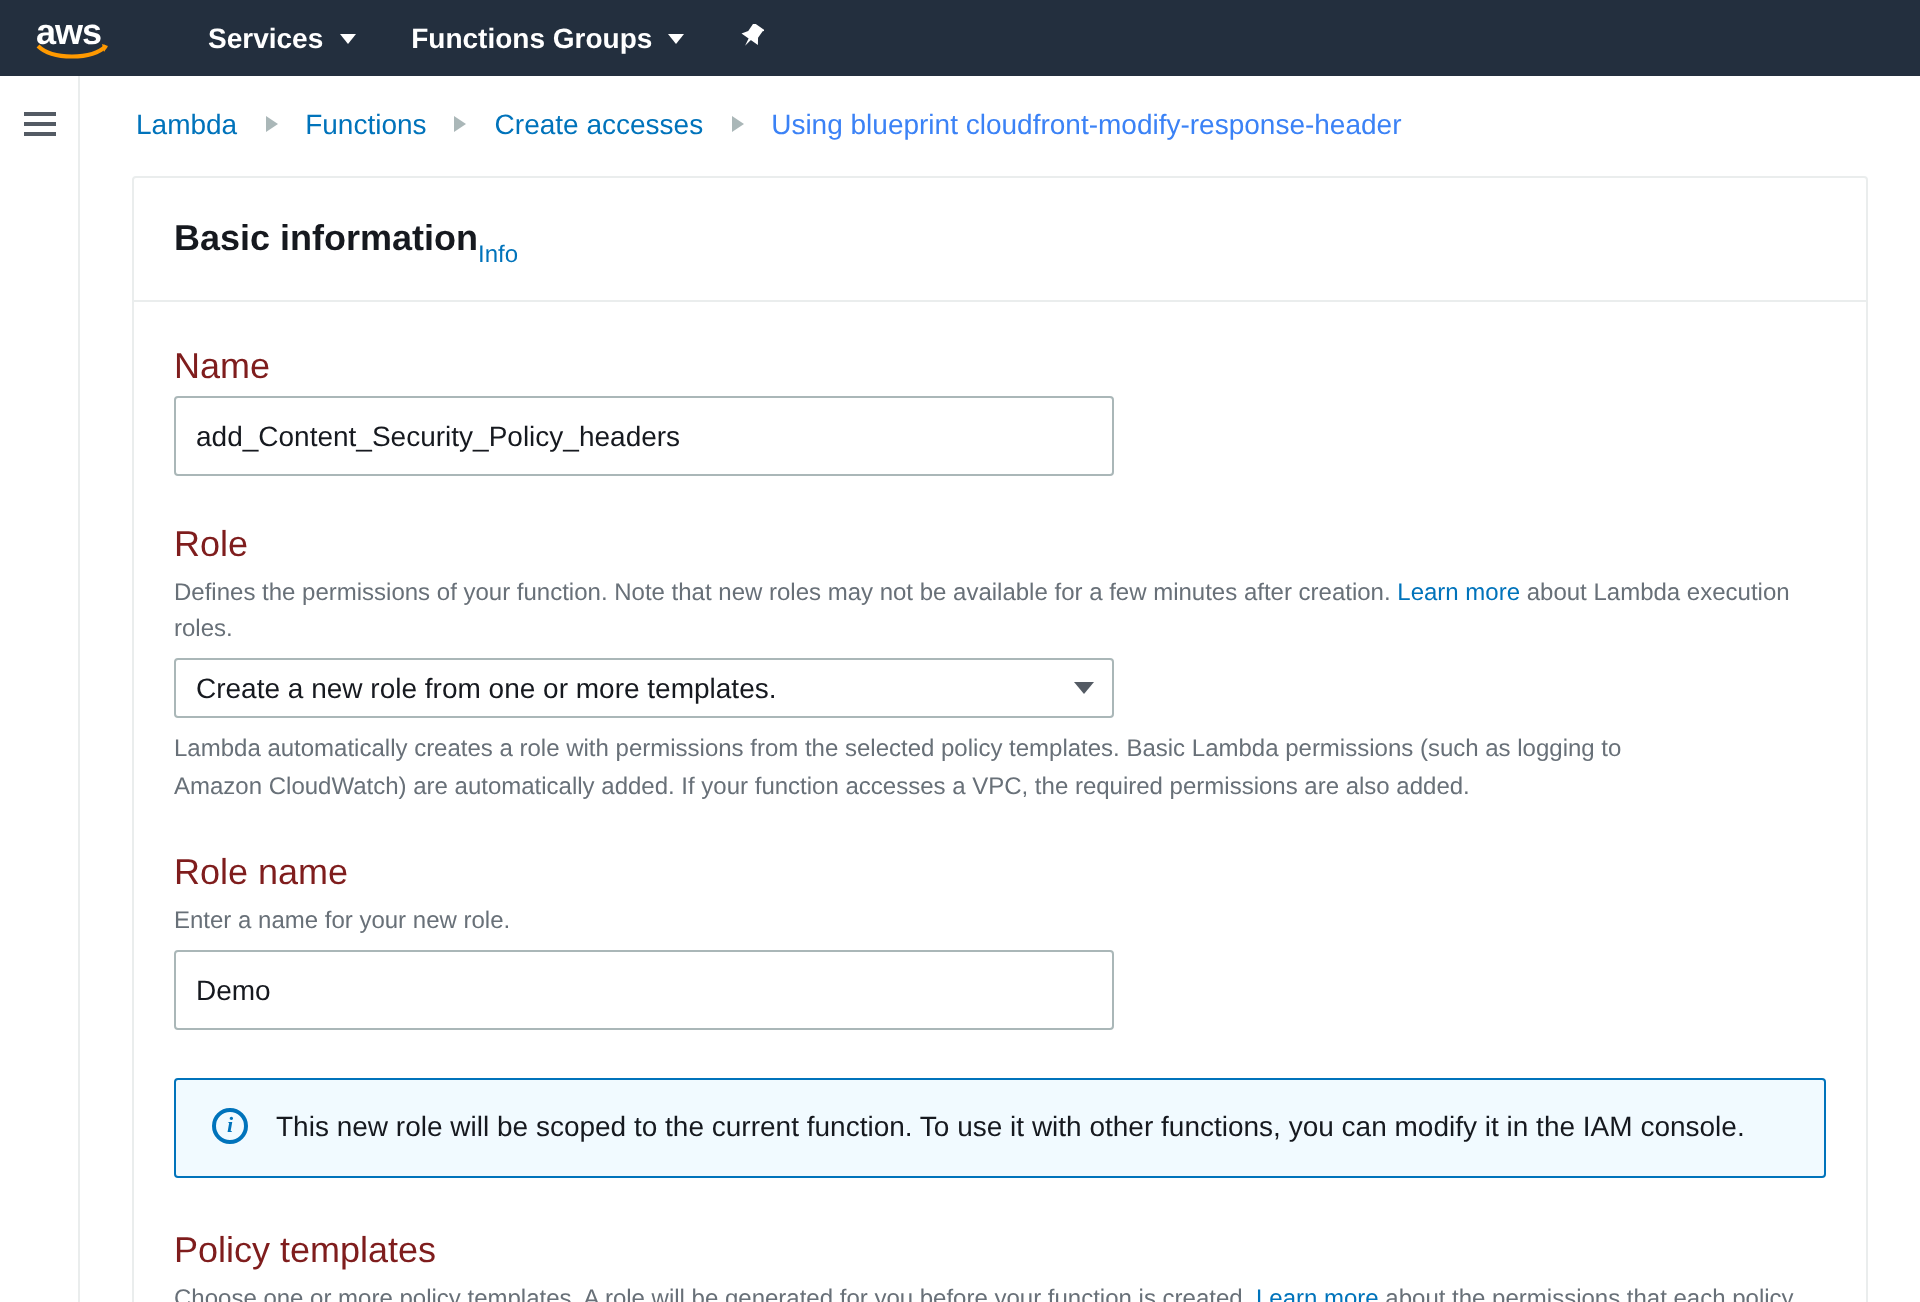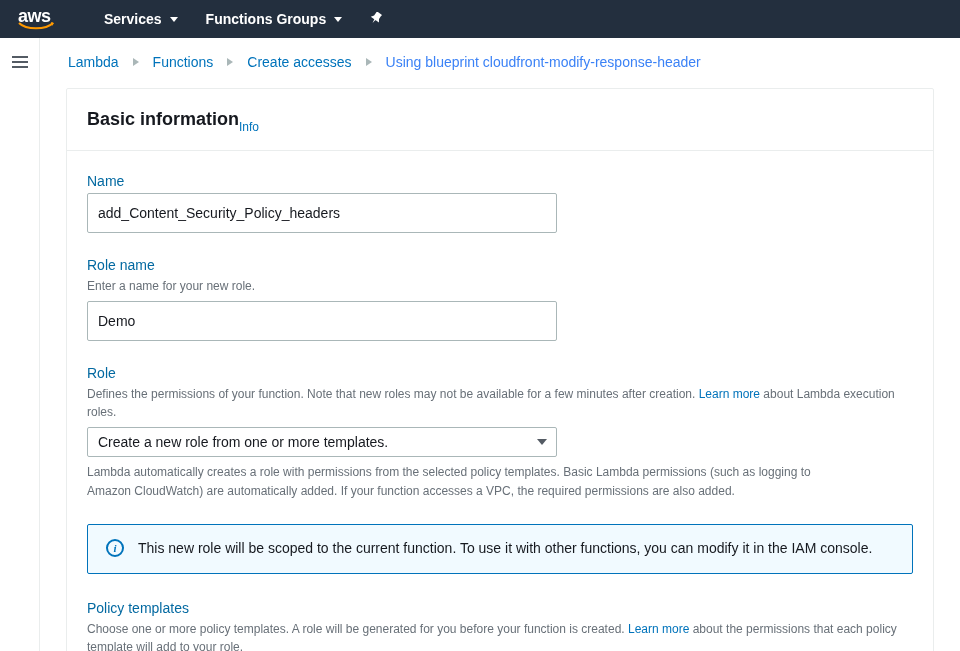--- a/index.html
+++ b/index.html
@@ -30,21 +30,21 @@
   
   
   .card { border: 1px solid #eaeded; border-radius: 2px; }
   .card-header { padding: 16px 20px; border-bottom: 1px solid #eaeded; display: flex; align-items: center; }
   .card-header h2 { font-size: 18px; font-weight: 700; }
   .card-header .info-link { color: #0073bb; font-size: 12px; font-weight: 400; cursor: pointer; margin-top: 15px; }
   .card-body { padding: 22px 20px 30px 20px; }
   
   
   .field { margin-bottom: 24px; }
-  .field-label { font-size: 14px; color: #0369a1; margin-bottom: 4px; display: block; }
+  .field-label { font-size: 18px; color: #7f1d1d; margin-bottom: 4px; display: block; }
   .field-hint { font-size: 12px; color: #687078; line-height: 1.5; margin-bottom: 6px; }
   .field-hint a { color: #0073bb; text-decoration: none; }
   .field-below { font-size: 12px; color: #687078; line-height: 1.55; margin-top: 6px; max-width: 760px; }
   .text-input { width: 470px; height: 40px; border: 1px solid #aab7b8; border-radius: 2px; padding: 0 10px; font-size: 14px; color: #16191f; }
   .select-wrap { position: relative; width: 470px; }
   .select { width: 100%; height: 30px; border: 1px solid #aab7b8; border-radius: 2px; padding: 0 28px 0 10px; font-size: 14px; color: #16191f; background: #fff; display: flex; align-items: center; cursor: pointer; }
   .select-caret { position: absolute; right: 10px; top: 50%; transform: translateY(-50%); width: 0; height: 0; border-left: 5px solid transparent; border-right: 5px solid transparent; border-top: 6px solid #545b64; pointer-events: none; }
   
   
   .info-alert { border: 1px solid #0073bb; background: #f1faff; border-radius: 2px; padding: 14px 18px; display: flex; align-items: flex-start; gap: 14px; margin-bottom: 26px; }
@@ -111,37 +111,37 @@
         <span class="info-link">Info</span>
       </div>
       <div class="card-body">
 
         <div class="field">
           <label class="field-label">Name</label>
           <input type="text" class="text-input" value="add_Content_Security_Policy_headers" style="">
         </div>
 
         <div class="field">
-          <label class="field-label">Role name</label>
-          <div class="field-hint">Enter a name for your new role.</div>
-          <input type="text" class="text-input" value="Demo" style="">
-        </div>
-
-        <div class="field">
           <label class="field-label">Role</label>
           <div class="field-hint">
             <span>Defines the permissions of your function. Note that new roles may not be available for a few minutes after creation. </span><a href="#">Learn more</a><span> about Lambda execution roles.</span>
           </div>
           <div class="select-wrap">
             <div class="select">
               <span>Create a new role from one or more templates.</span>
             </div>
             <span class="select-caret"></span>
           </div>
           <div class="field-below">Lambda automatically creates a role with permissions from the selected policy templates. Basic Lambda permissions (such as logging to Amazon CloudWatch) are automatically added. If your function accesses a VPC, the required permissions are also added.</div>
+        </div>
+
+        <div class="field">
+          <label class="field-label">Role name</label>
+          <div class="field-hint">Enter a name for your new role.</div>
+          <input type="text" class="text-input" value="Demo" style="">
         </div>
 
         <div class="info-alert">
           <div class="info-alert-icon">i</div>
           <div class="info-alert-text">This new role will be scoped to the current function. To use it with other functions, you can modify it in the IAM console.</div>
         </div>
 
         <div class="field" style="margin-bottom:0;">
           <label class="field-label">Policy templates</label>
           <div class="field-hint">

